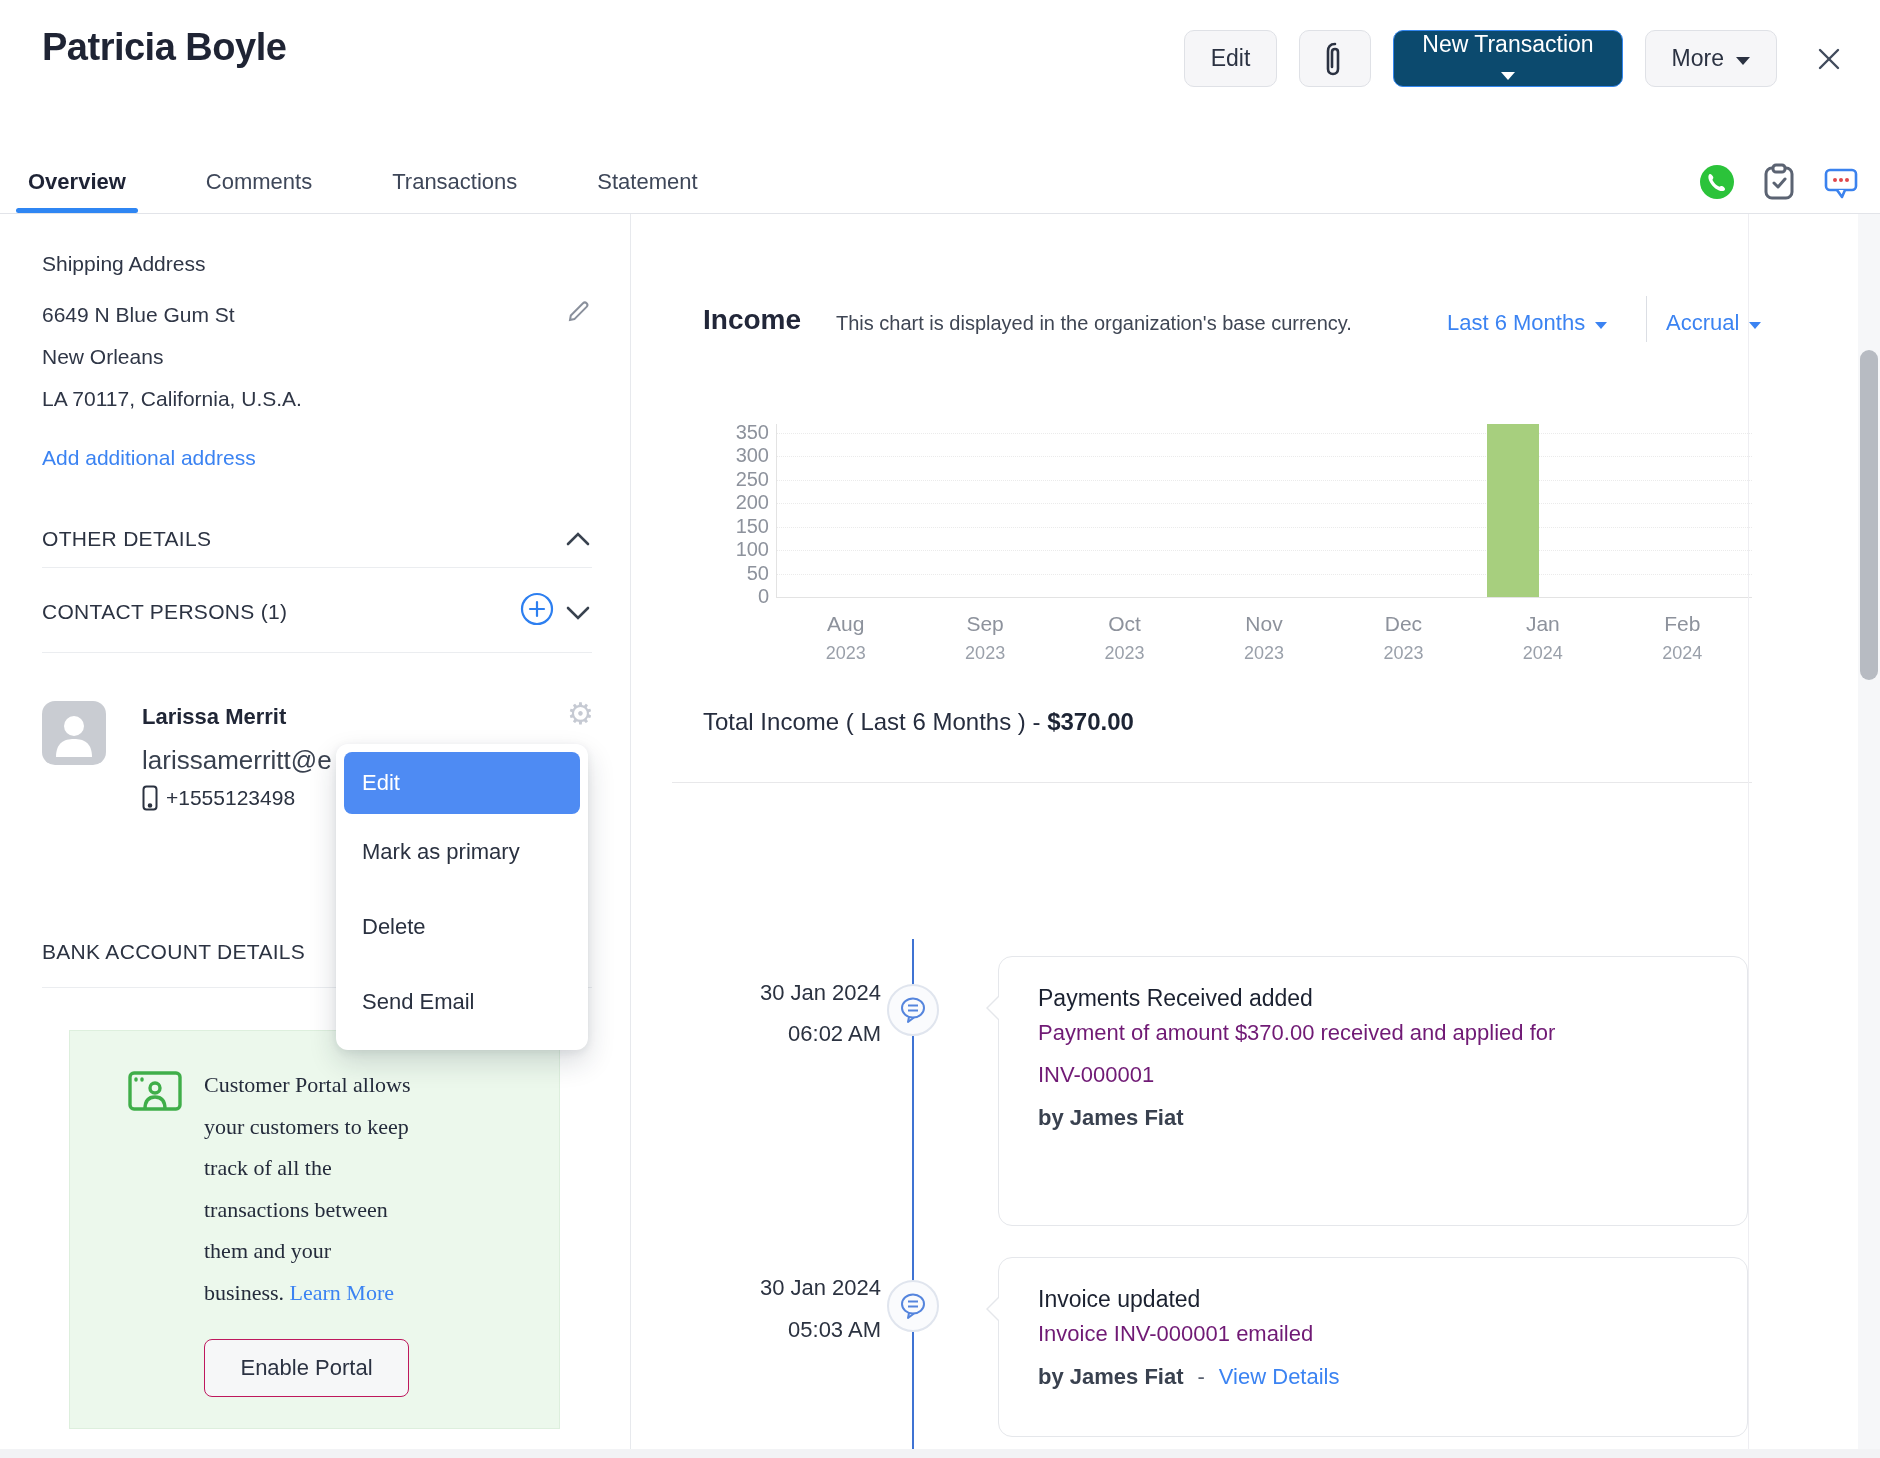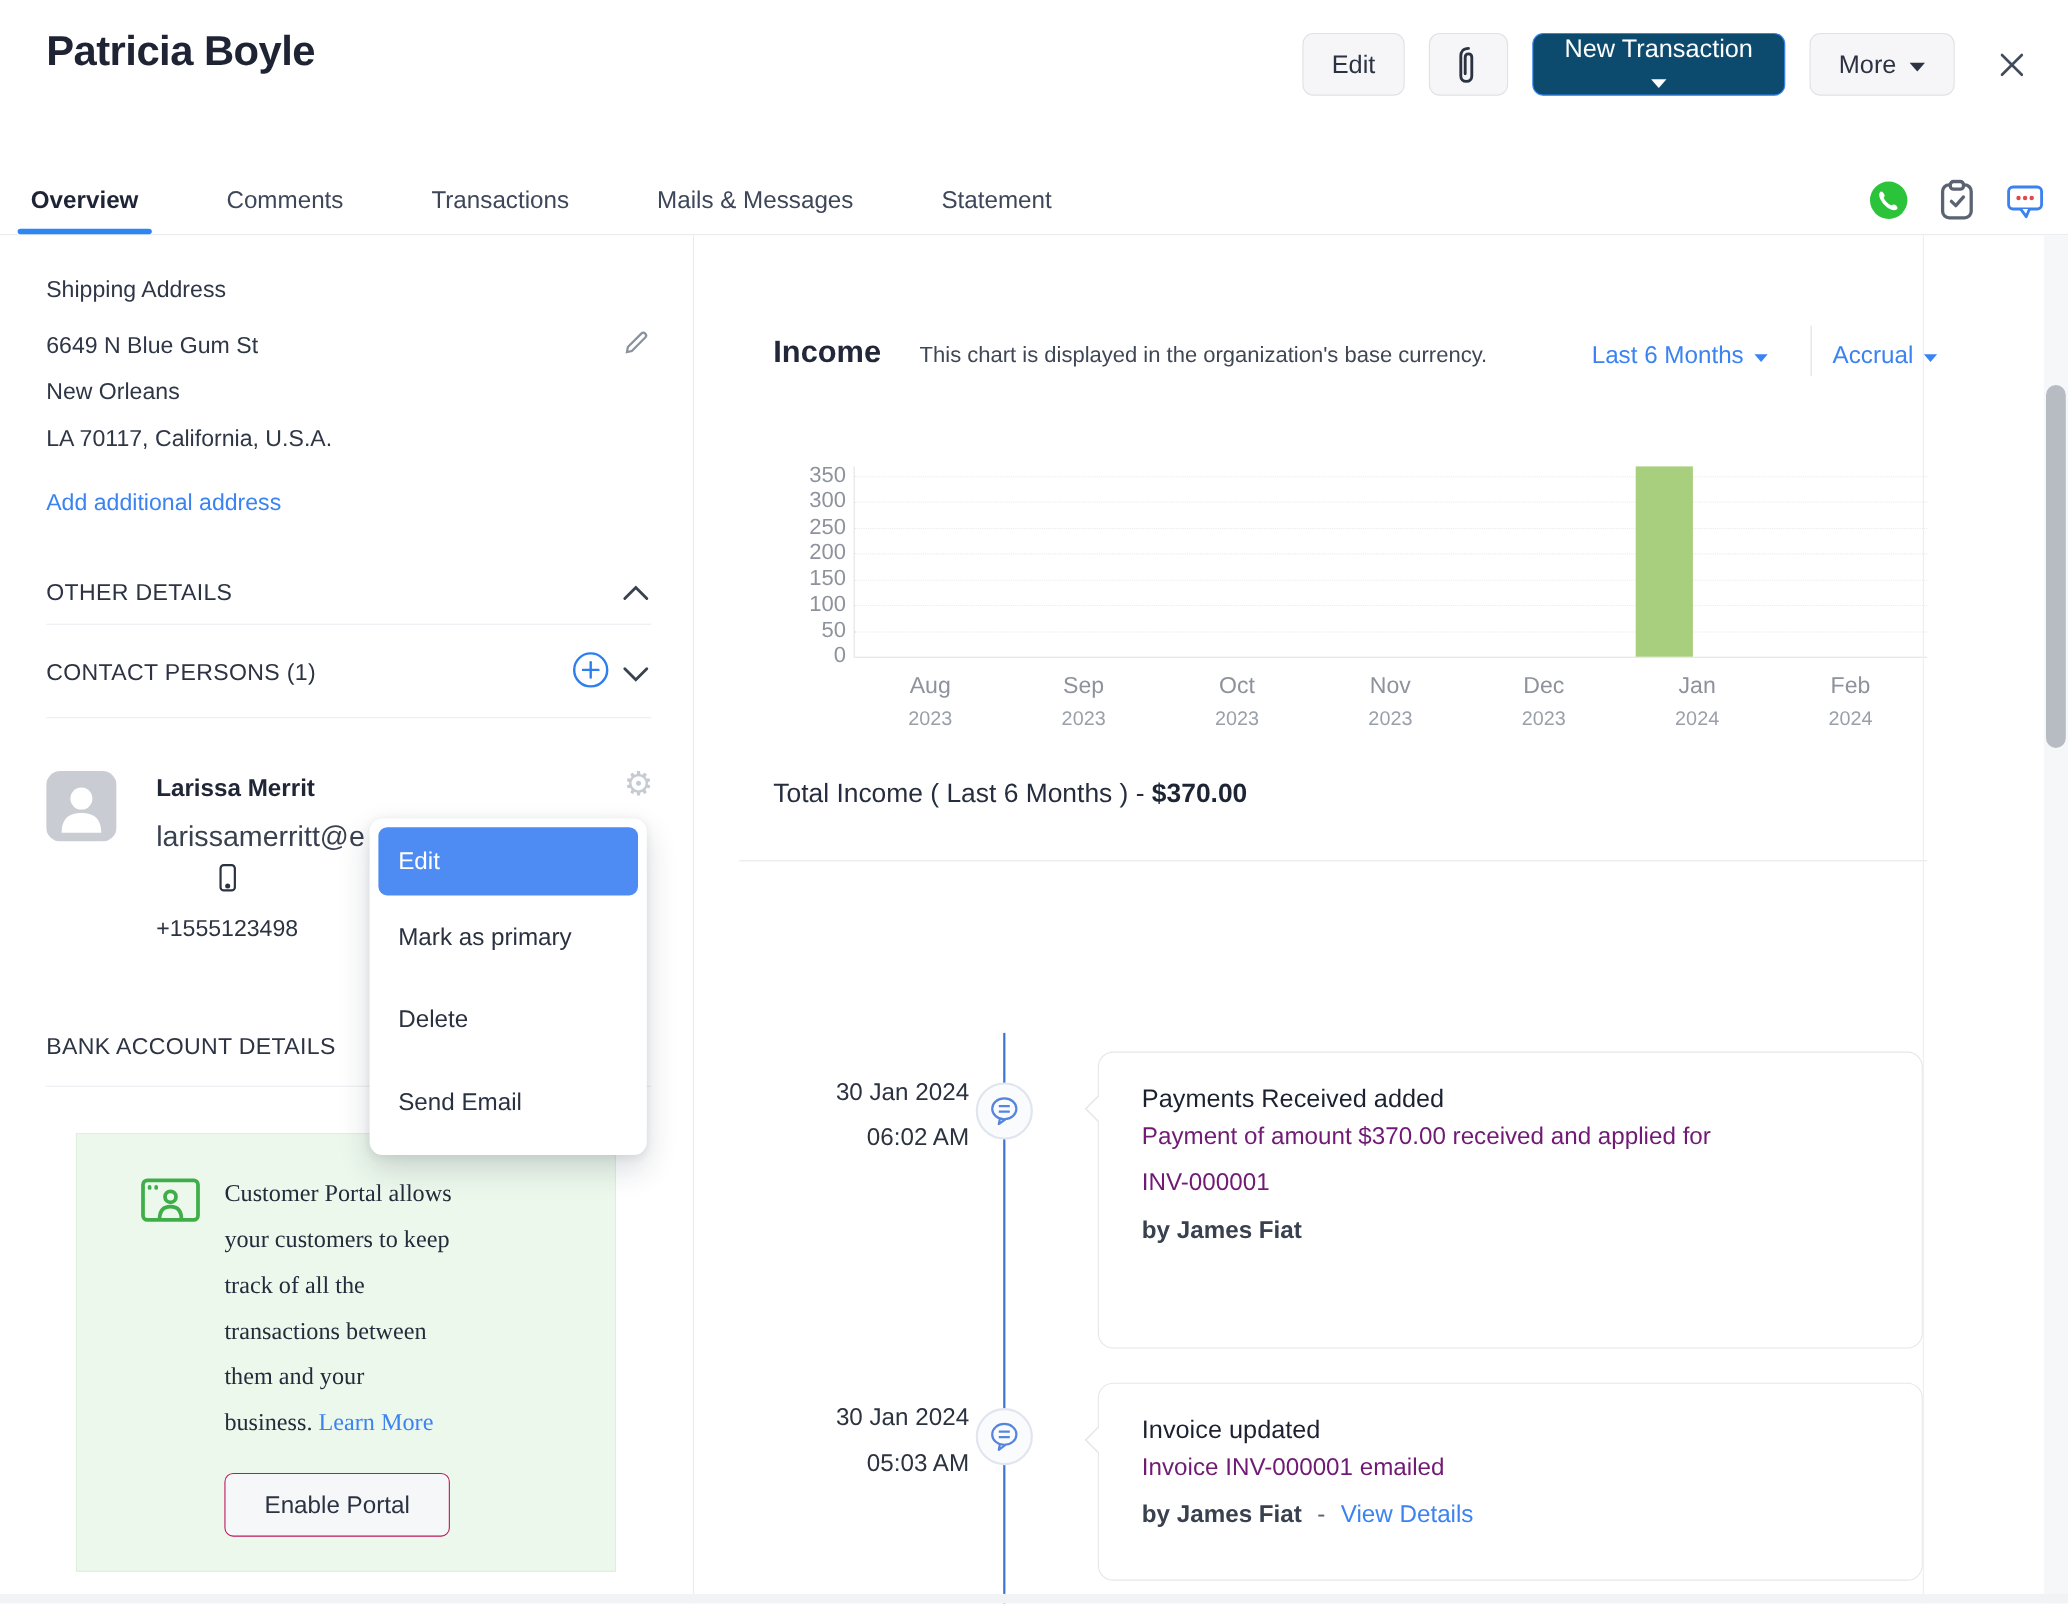--- a/index.html
+++ b/index.html
@@ -36,21 +36,21 @@
   .s-ship-lines{left:42px;top:80px;font-size:21px;line-height:42px;color:#2f3646;}
   .s-pencil{right:38px;top:84px;cursor:pointer;}
   .s-add-link{left:42px;top:232px;font-size:21px;color:#3b83f2;cursor:pointer;}
   .s-sect{left:42px;font-size:21px;color:#2c3342;letter-spacing:.3px;}
   .s-div{left:42px;right:38px;height:1px;background:#ebedf0;}
   .s-chev{right:40px;cursor:pointer;display:flex;}
   .s-plus{right:76px;top:378px;cursor:pointer;display:flex;}
   .s-avatar{left:42px;top:487px;}
   .s-name{left:142px;top:490px;font-size:22px;font-weight:700;color:#202636;}
   .s-email{left:142px;top:531px;font-size:26px;color:#39414f;}
-  .s-phone{left:142px;top:571px;font-size:21px;color:#2b3240;display:flex;align-items:center;gap:22px;flex-direction:column;}
+  .s-phone{left:142px;top:571px;font-size:21px;color:#2b3240;display:flex;align-items:center;gap:8px;}
   .s-gear{right:36px;top:482px;font-family:"DejaVu Sans",sans-serif;font-size:30px;color:#c6cad3;cursor:pointer;}
   .portal{left:69px;top:816px;width:491px;height:399px;background:#ecf8ec;border:1px solid #ddefdd;box-sizing:border-box;}
   .portal > *{position:absolute;font-family:Liberation Serif, serif;}
   .portal-icon{left:58px;top:40px;}
   .portal-text{left:134px;top:33px;font-size:22px;line-height:41.5px;color:#242b3b;}
   .portal-link{color:#3b83f2;cursor:pointer;}
   .portal-btn{left:134px;top:308px;width:205px;height:58px;background:#f6f7f8;border:1px solid #be185d;
               border-radius:8px;font-size:22px;color:#2b3242;font-family:"Liberation Sans",sans-serif;cursor:pointer;}
 
   
@@ -140,21 +140,20 @@
           <line x1="23" y1="5" x2="5" y2="23"></line>
       </svg>
     </span>
   </div>
 
   <div class="tabbar">
     <div class="tabs">
       <span class="tab active">Overview</span>
       <span class="tab">Comments</span>
       <span class="tab">Transactions</span>
-      <span class="tab">Mails &amp; Messages</span>
       <span class="tab">Statement</span>
     </div>
     <div class="tab-icons">
       <span>
         <svg width="36" height="36" viewBox="0 0 36 36">
           <circle cx="18" cy="18" r="17" fill="#2bc33a"></circle>
           <path d="M11 10 C10 10 9 12 9.5 14.5 C10.5 19 15 24.5 20 26.5 C23 27.6 25.5 27 26 25.5 C26.4 24.3 24.5 22.4 23 22 C21.8 21.7 21 23 20 22.6 C17.5 21.6 14.6 18.6 13.6 16.3 C13.2 15.3 14.6 14.6 14.3 13.3 C14 12 12.3 10 11 10 Z" fill="#fff"></path>
         </svg>
       </span>
       <span>

